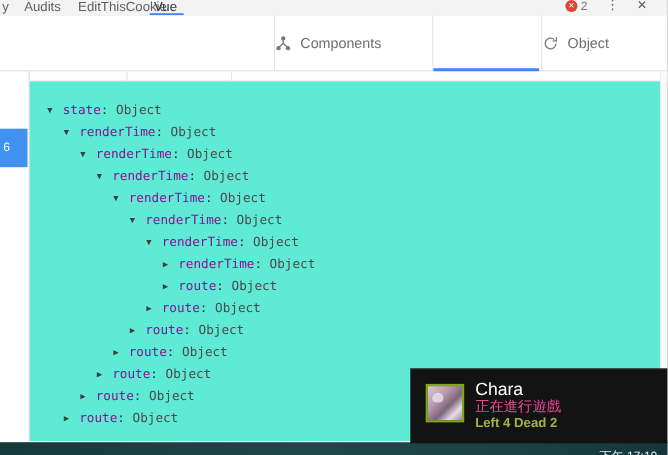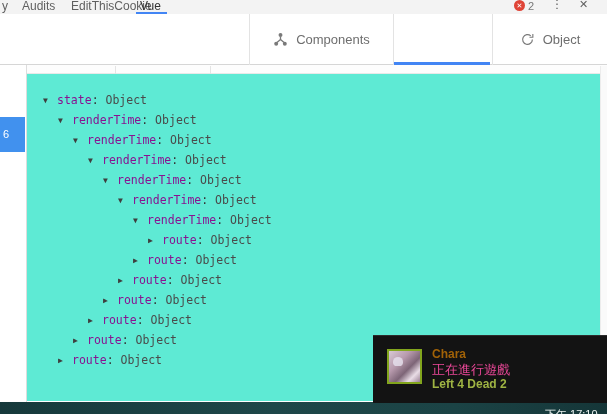--- a/index.html
+++ b/index.html
@@ -19,21 +19,21 @@
     background:#df4437;color:#fff;font-size:7px;line-height:11px;text-align:center;}
   .err-count{position:absolute;left:528px;top:-1px;font-size:11px;line-height:14px;color:#777;}
   .dots-icon{position:absolute;left:551px;top:-3px;font-size:12px;color:#5f5f5f;letter-spacing:0;}
   .close-icon{position:absolute;left:579px;top:-2px;font-size:11px;color:#5f5f5f;}
 
   
   .vtoolbar{position:absolute;left:0;top:14px;width:607px;height:51px;background:#fff;
     border-bottom:1px solid #d6d6d6;box-sizing:border-box;}
   .vsep{position:absolute;top:14px;width:1px;height:51px;background:#e3e3e3;}
   .vsep.s1{left:249px;} .vsep.s2{left:393px;} .vsep.s3{left:492px;}
-  .vbtn{position:absolute;top:14px;height:51px;display:flex;align-items:center;justify-content:center;
+  .vbtn{position:absolute;top:14px;height:51px;display:flex;align-items:center;
     gap:8px;font-size:13px;color:#6e6e6e;cursor:pointer;}
   .vbtn.b1{left:250px;width:143px;}
   .vbtn.b2{left:394px;width:98px;}
   .vbtn.b3{left:493px;width:114px;}
   .vbtn svg{display:block;}
   .vuex-underline{position:absolute;left:394px;top:62px;width:96px;height:3px;background:#4285f4;}
 
   
   .subheader{position:absolute;left:27px;top:65px;width:580px;height:9px;background:#fdfdfd;
     border-bottom:1px solid #e9e9e9;box-sizing:border-box;}
@@ -61,22 +61,22 @@
     border-left:1px solid #ececec;box-sizing:border-box;}
 
   
   .steam-toast{position:absolute;left:373px;top:335px;width:234px;height:68px;background:#131313;
     border-top:1px solid #2c2c2c;box-sizing:border-box;z-index:6;}
   .avatar-frame{position:absolute;left:14px;top:13px;width:35px;height:35px;
     border:2px solid #82a51d;box-sizing:border-box;
     background:linear-gradient(135deg,#d8c9d4 0%,#b79aad 35%,#7d6577 60%,#e9dde6 80%,#9c8296 100%);}
   .avatar-frame:after{content:"";position:absolute;left:4px;top:6px;width:10px;height:9px;
     background:#e7e2ef;border-radius:50% 50% 40% 40%;opacity:.8;}
-  .steam-name{position:absolute;left:59px;top:12px;font-size:12px;line-height:13px;
-    color:#a16207;font-weight:700;}
+  .steam-name{position:absolute;left:59px;top:12px;font-size:16px;line-height:13px;
+    color:#ffffff;font-weight:400;}
   .steam-status{position:absolute;left:59px;top:27px;font-size:13px;line-height:14px;color:#ec4899;}
   .steam-game{position:absolute;left:59px;top:41px;font-size:12px;line-height:14px;
     color:#9fb443;font-weight:700;}
 
   
   .taskbar{position:absolute;left:0;top:402px;width:607px;height:12px;z-index:5;overflow:hidden;
     background:linear-gradient(90deg,#16393b 0%,#1e4749 45%,#1b4345 75%,#153638 100%);}
   .clock{position:absolute;left:545px;top:5px;font-size:11px;color:#e8f0ee;white-space:nowrap;}
 </style>
 </head>
@@ -134,20 +134,21 @@
   <div class="rail-divider"></div>
 
   <div class="tree" id="tree">
       <div class="tree-row" style="padding-left: 16px;"><span class="tri">▼</span><span class="tkey">state</span><span class="tcolon">: </span><span class="tval">Object</span></div>
       <div class="tree-row" style="padding-left: 31px;"><span class="tri">▼</span><span class="tkey">renderTime</span><span class="tcolon">: </span><span class="tval">Object</span></div>
       <div class="tree-row" style="padding-left: 46px;"><span class="tri">▼</span><span class="tkey">renderTime</span><span class="tcolon">: </span><span class="tval">Object</span></div>
       <div class="tree-row" style="padding-left: 61px;"><span class="tri">▼</span><span class="tkey">renderTime</span><span class="tcolon">: </span><span class="tval">Object</span></div>
       <div class="tree-row" style="padding-left: 76px;"><span class="tri">▼</span><span class="tkey">renderTime</span><span class="tcolon">: </span><span class="tval">Object</span></div>
       <div class="tree-row" style="padding-left: 91px;"><span class="tri">▼</span><span class="tkey">renderTime</span><span class="tcolon">: </span><span class="tval">Object</span></div>
       <div class="tree-row" style="padding-left: 106px;"><span class="tri">▼</span><span class="tkey">renderTime</span><span class="tcolon">: </span><span class="tval">Object</span></div>
+      <div class="tree-row" style="padding-left: 121px;"><span class="tri">▶</span><span class="tkey">renderTime</span><span class="tcolon">: </span><span class="tval">Object</span></div>
       <div class="tree-row" style="padding-left: 121px;"><span class="tri">▶</span><span class="tkey">route</span><span class="tcolon">: </span><span class="tval">Object</span></div>
       <div class="tree-row" style="padding-left: 106px;"><span class="tri">▶</span><span class="tkey">route</span><span class="tcolon">: </span><span class="tval">Object</span></div>
       <div class="tree-row" style="padding-left: 91px;"><span class="tri">▶</span><span class="tkey">route</span><span class="tcolon">: </span><span class="tval">Object</span></div>
       <div class="tree-row" style="padding-left: 76px;"><span class="tri">▶</span><span class="tkey">route</span><span class="tcolon">: </span><span class="tval">Object</span></div>
       <div class="tree-row" style="padding-left: 61px;"><span class="tri">▶</span><span class="tkey">route</span><span class="tcolon">: </span><span class="tval">Object</span></div>
       <div class="tree-row" style="padding-left: 46px;"><span class="tri">▶</span><span class="tkey">route</span><span class="tcolon">: </span><span class="tval">Object</span></div>
       <div class="tree-row" style="padding-left: 31px;"><span class="tri">▶</span><span class="tkey">route</span><span class="tcolon">: </span><span class="tval">Object</span></div>
     </div>
 
   <div class="scroll-track"></div>

